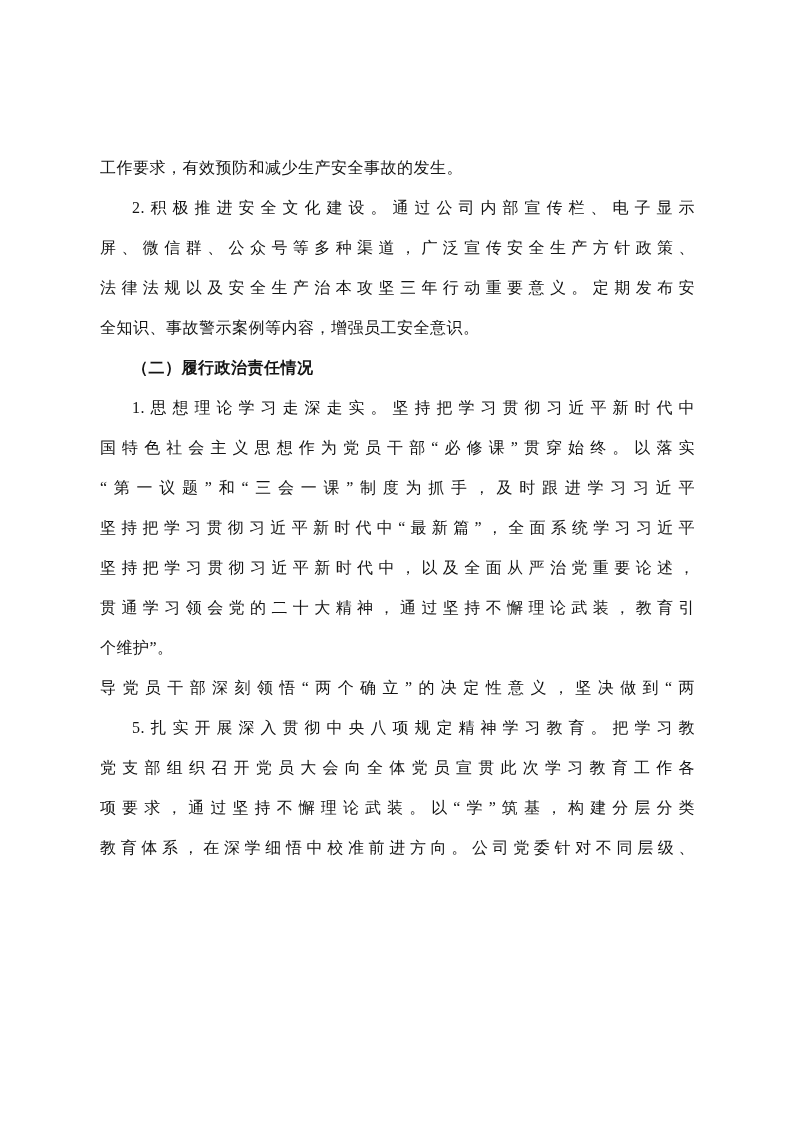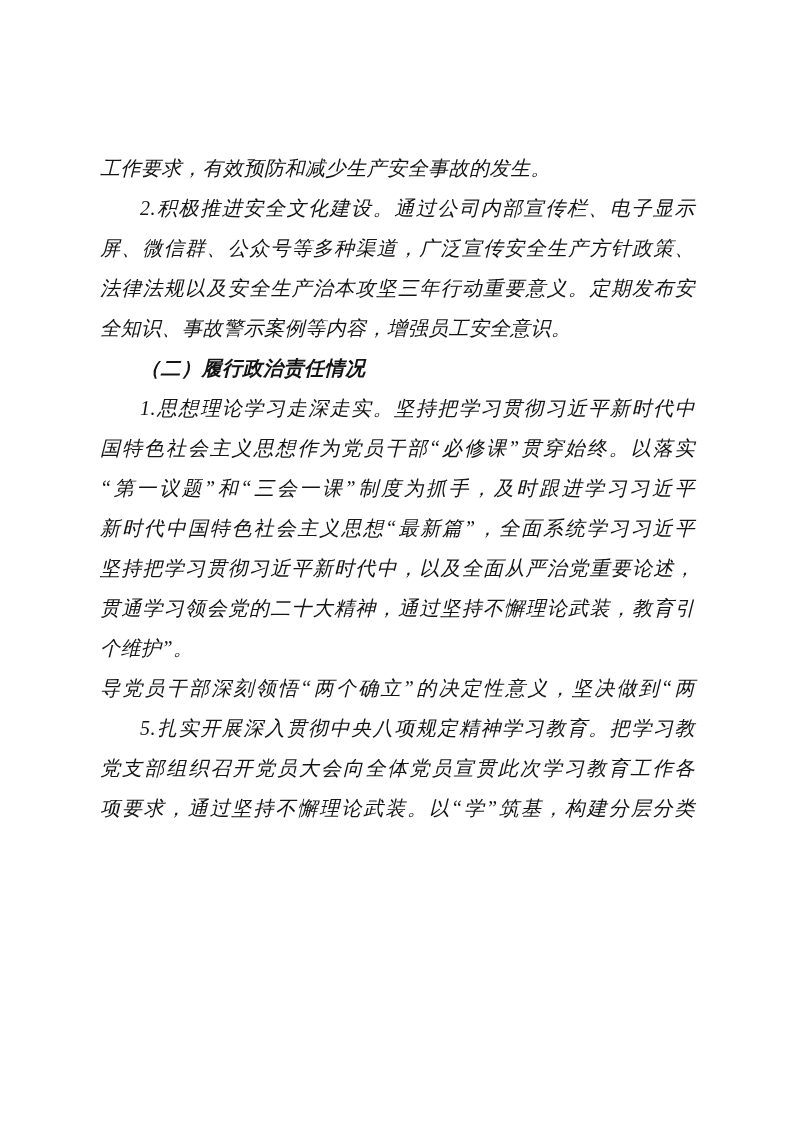--- a/index.html
+++ b/index.html
@@ -16,29 +16,28 @@
     font-family: "Liberation Serif", "DejaVu Serif", serif;
     color: #141414;
   }
   .text-block {
     position: absolute;
     left: 100px;
     top: 148px;
     width: 595px;
   }
   .line {
-    font-size: 20px;
+    font-size: 16px;
     height: 40px;
     line-height: 40px;
     white-space: nowrap;
     text-align: justify;
     text-align-last: justify;
     text-justify: inter-ideograph;
     letter-spacing: 0.5px;
-    font-style: italic;
   }
   .line.end {
     text-align: left;
     text-align-last: left;
   }
   .line.indent {
     text-indent: 2em;
   }
   .line.heading {
     text-align: right;
@@ -53,22 +52,23 @@
   <div class="text-block">
     <div class="line end">工作要求，有效预防和减少生产安全事故的发生。</div>
     <div class="line indent">2.积极推进安全文化建设。通过公司内部宣传栏、电子显示</div>
     <div class="line">屏、微信群、公众号等多种渠道，广泛宣传安全生产方针政策、</div>
     <div class="line">法律法规以及安全生产治本攻坚三年行动重要意义。定期发布安</div>
     <div class="line end">全知识、事故警示案例等内容，增强员工安全意识。</div>
     <div class="line heading indent">（二）履行政治责任情况</div>
     <div class="line indent">1.思想理论学习走深走实。坚持把学习贯彻习近平新时代中</div>
     <div class="line">国特色社会主义思想作为党员干部“必修课”贯穿始终。以落实</div>
     <div class="line">“第一议题”和“三会一课”制度为抓手，及时跟进学习习近平</div>
-    <div class="line">新时代中国特色社会主义思想“最新篇”，全面系统学习习近平</div>
+    <div class="line">坚持把学习贯彻习近平新时代中“最新篇”，全面系统学习习近平</div>
     <div class="line">坚持把学习贯彻习近平新时代中，以及全面从严治党重要论述，</div>
     <div class="line">贯通学习领会党的二十大精神，通过坚持不懈理论武装，教育引</div>
     <div class="line end">个维护”。</div>
     <div class="line">导党员干部深刻领悟“两个确立”的决定性意义，坚决做到“两</div>
     <div class="line indent">5.扎实开展深入贯彻中央八项规定精神学习教育。把学习教</div>
     <div class="line">党支部组织召开党员大会向全体党员宣贯此次学习教育工作各</div>
     <div class="line">项要求，通过坚持不懈理论武装。以“学”筑基，构建分层分类</div>
+    <div class="line">教育体系，在深学细悟中校准前进方向。公司党委针对不同层级、</div>
   </div>
 </div>
 
 </body></html>

